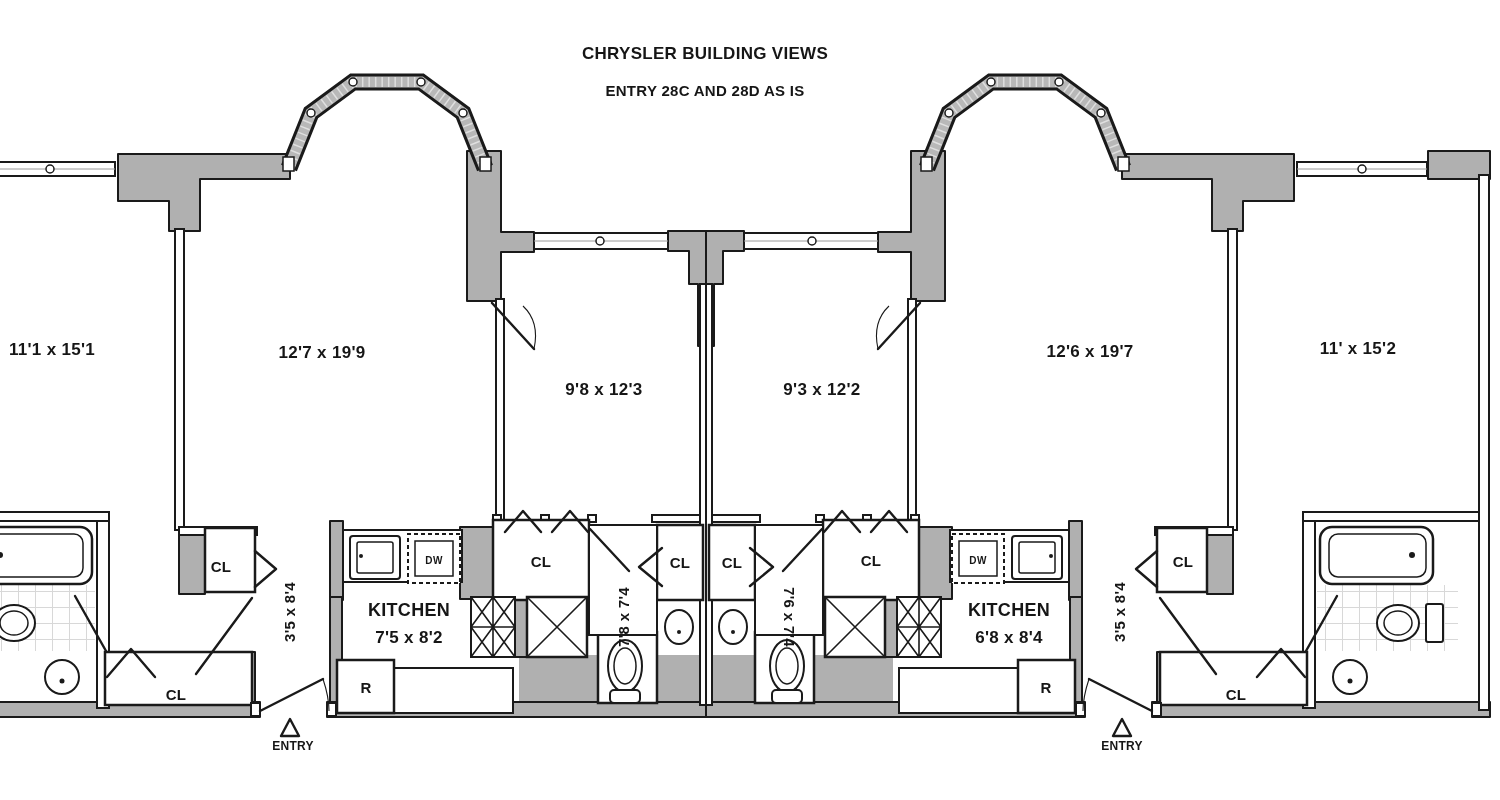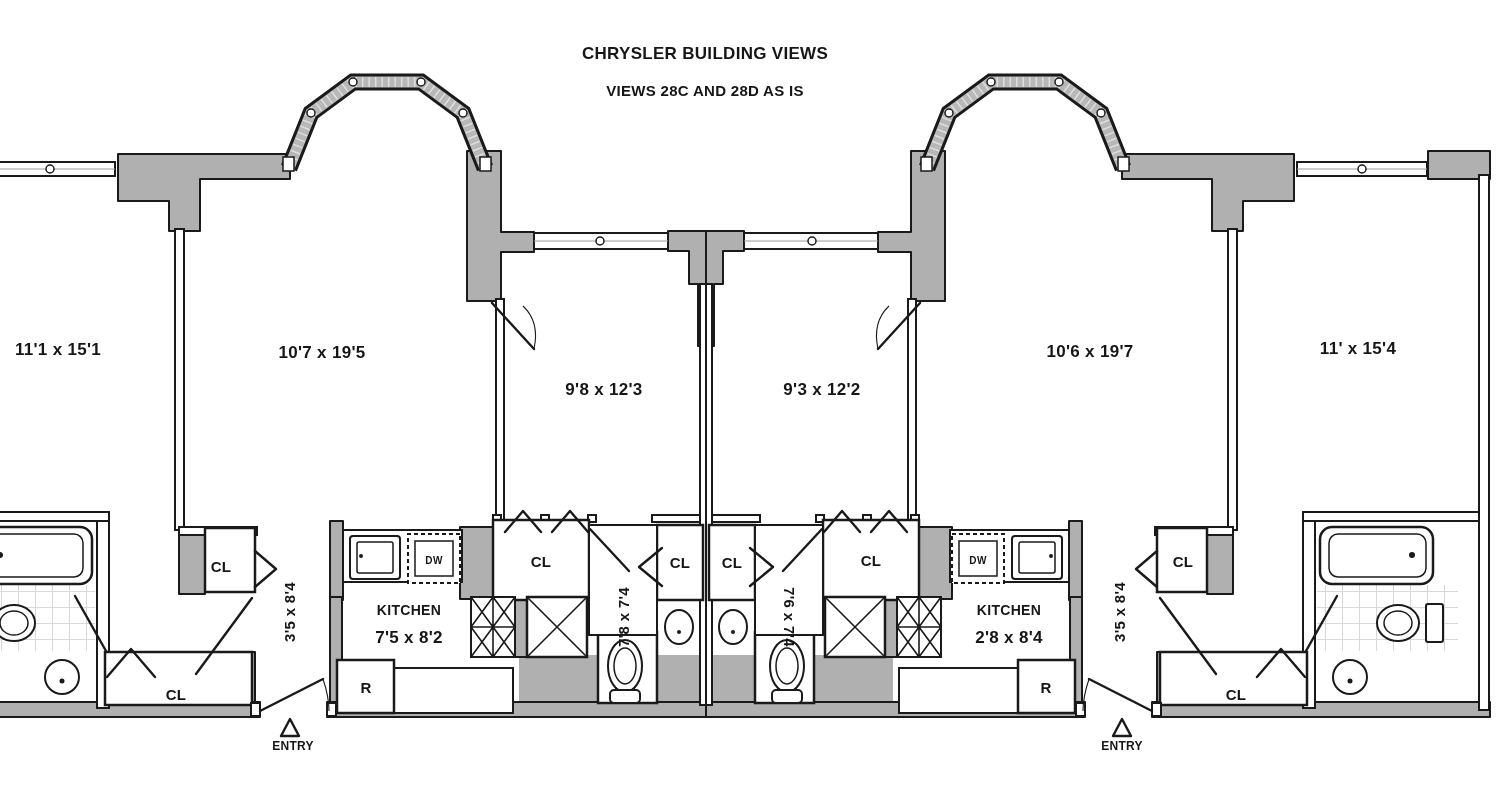--- a/index.html
+++ b/index.html
@@ -4,21 +4,21 @@
 <style>
   :root{ --wall:#b0b0b0; --line:#1a1a1a; --tile:#d8d8d8; --bg:#ffffff; }
   html,body{margin:0;padding:0;background:#fff;}
   .stage{position:relative;width:1500px;height:800px;background:var(--bg);overflow:hidden;
          font-family:"Liberation Sans", sans-serif;}
   .stage svg{position:absolute;left:0;top:0;}
   .lbl{position:absolute;transform:translate(-50%,-50%);font-weight:bold;color:#161616;
        white-space:nowrap;letter-spacing:.3px;line-height:1;}
   .v{transform:translate(-50%,-50%) rotate(-90deg);}
   .vc{transform:translate(-50%,-50%) rotate(90deg);}
-  .fs13{font-size:10px}.fs15{font-size:15px}.fs16{font-size:12px}.fs17{font-size:17px}.fs18{font-size:14px}
+  .fs13{font-size:10px}.fs15{font-size:15px}.fs16{font-size:12px}.fs17{font-size:17px}.fs18{font-size:18px}
   
   .wall{fill:var(--wall);stroke:var(--line);stroke-width:2;stroke-linejoin:round}
   .wallflat{fill:var(--wall);stroke:none}
   .thin{fill:#fff;stroke:var(--line);stroke-width:2}
   .thin25{fill:#fff;stroke:var(--line);stroke-width:2.5}
   .fx{fill:#fff;stroke:var(--line);stroke-width:2}
   .fx15{fill:#fff;stroke:var(--line);stroke-width:1.5}
   .ln{stroke:var(--line);stroke-width:1.6;fill:none}
   .wln{stroke:#9a9a9a;stroke-width:1;fill:none}
   .dash{fill:#fff;stroke:var(--line);stroke-width:2;stroke-dasharray:4 3}
@@ -152,33 +152,33 @@
 
     <g>
       <use href="#halfG"></use>
     </g>
     <g>
       <use href="#halfG" transform="translate(1412,0) scale(-1,1)"></use>
     </g>
   </svg>
 
   <div class="lbl fs17" style="left:705px;top:53px">CHRYSLER BUILDING VIEWS</div>
-  <div class="lbl fs15" style="left:705px;top:90px">VIEWS 28C AND 28D AS IS</div>
-
-  <div class="lbl fs17" style="left:58px;top:349px">11'1 x 15'1</div>
-  <div class="lbl fs17" style="left:322px;top:352px">10'7 x 19'5</div>
+  <div class="lbl fs15" style="left:705px;top:90px">ENTRY 28C AND 28D AS IS</div>
+
+  <div class="lbl fs17" style="left:52px;top:349px">11'1 x 15'1</div>
+  <div class="lbl fs17" style="left:322px;top:352px">12'7 x 19'9</div>
   <div class="lbl fs17" style="left:604px;top:389px">9'8 x 12'3</div>
   <div class="lbl fs17" style="left:822px;top:389px">9'3 x 12'2</div>
-  <div class="lbl fs17" style="left:1090px;top:351px">10'6 x 19'7</div>
-  <div class="lbl fs17" style="left:1358px;top:348px">11' x 15'4</div>
+  <div class="lbl fs17" style="left:1090px;top:351px">12'6 x 19'7</div>
+  <div class="lbl fs17" style="left:1358px;top:348px">11' x 15'2</div>
 
   <div class="lbl fs18" style="left:409px;top:610px">KITCHEN</div>
   <div class="lbl fs17" style="left:409px;top:637px">7'5 x 8'2</div>
   <div class="lbl fs18" style="left:1009px;top:610px">KITCHEN</div>
-  <div class="lbl fs17" style="left:1009px;top:637px">2'8 x 8'4</div>
+  <div class="lbl fs17" style="left:1009px;top:637px">6'8 x 8'4</div>
 
   <div class="lbl fs15" style="left:221px;top:566px">CL</div>
   <div class="lbl fs15" style="left:176px;top:694px">CL</div>
   <div class="lbl fs15" style="left:541px;top:561px">CL</div>
   <div class="lbl fs15" style="left:680px;top:562px">CL</div>
   <div class="lbl fs15" style="left:732px;top:562px">CL</div>
   <div class="lbl fs15" style="left:871px;top:560px">CL</div>
   <div class="lbl fs15" style="left:1183px;top:561px">CL</div>
   <div class="lbl fs15" style="left:1236px;top:694px">CL</div>
 

